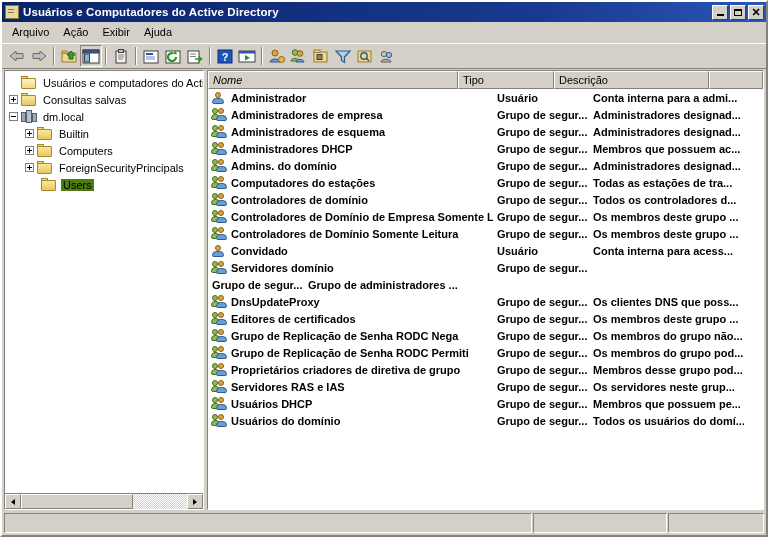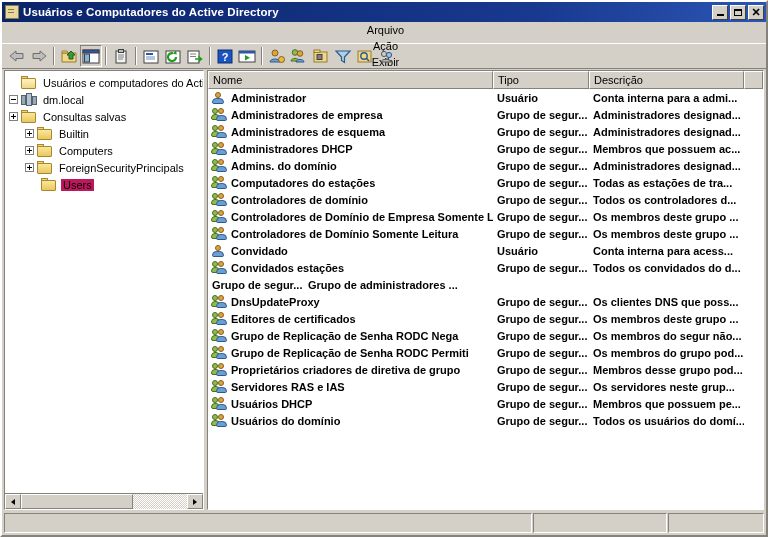--- a/index.html
+++ b/index.html
@@ -89,21 +89,20 @@
   }
 
   
   .menubar {
     height: 20px;
     background: #d4d0c8;
     display: flex;
     align-items: center;
     padding-left: 3px;
     border-bottom: 1px solid #d4d0c8;
-    flex-direction: column;
   }
   .menuitem {
     padding: 2px 7px;
     font-size: 11px;
     color: #000;
     white-space: nowrap;
   }
 
   
   .toolbar {
@@ -240,21 +239,21 @@
     background: #9aa8b8;
     border: 1px solid #55616e;
     box-sizing: border-box;
   }
   .ico-domain i.b1 { left: 0; top: 2px; width: 5px; height: 10px; }
   .ico-domain i.b2 { left: 5px; top: 0; width: 6px; height: 13px; background:#b6c3d1; }
   .ico-domain i.b3 { left: 11px; top: 3px; width: 5px; height: 9px; }
 
   .tlabel { padding: 0 2px; }
   .tlabel.selected {
-    background: #be185d;
+    background: #4d7c0f;
     color: #000;
   }
   .tree-indent-1 { padding-left: 4px; }
   .tree-indent-2 { padding-left: 20px; }
   .tree-indent-3 { padding-left: 36px; }
 
   
   .lvheader {
     display: flex;
     height: 18px;
@@ -267,21 +266,21 @@
     border: 1px solid;
     border-color: #ffffff #85827d #85827d #ffffff;
     box-sizing: border-box;
     font-size: 11px;
     color: #000;
     padding: 2px 0 0 4px;
     white-space: nowrap;
     overflow: hidden;
     height: 18px;
   }
-  .lvh.c-name { width: 285px; flex: none; }
+  .lvh.c-name { width: 250px; flex: none; font-style: italic; }
   .lvh.c-type { width: 96px; flex: none; }
   .lvh.c-desc { width: 155px; flex: none; }
   .lvh.c-fill { flex: 1; }
 
   .lvbody {
     flex: 1;
     background: #ffffff;
     overflow: hidden;
     position: relative;
     font-weight: bold;
@@ -580,36 +579,36 @@
         <div class="trow tree-indent-1">
           <span class="expander none"></span>
           <span class="ico-folder open">
               <i class="f-tab"></i>
               <i class="f-body"></i>
             </span>
           <span class="tlabel">Usuários e computadores do Active</span>
         </div>
 
         <div class="trow tree-indent-1">
+          <span class="expander plus"></span>
+          <span class="ico-folder">
+              <i class="f-tab"></i>
+              <i class="f-body"></i>
+            </span>
+          <span class="tlabel">Consultas salvas</span>
+        </div>
+
+        <div class="trow tree-indent-1">
           <span class="expander"></span>
           <span class="ico-domain">
               <i class="b1"></i>
               <i class="b2"></i>
               <i class="b3"></i>
             </span>
           <span class="tlabel">dm.local</span>
-        </div>
-
-        <div class="trow tree-indent-1">
-          <span class="expander plus"></span>
-          <span class="ico-folder">
-              <i class="f-tab"></i>
-              <i class="f-body"></i>
-            </span>
-          <span class="tlabel">Consultas salvas</span>
         </div>
 
         <div class="trow tree-indent-2">
           <span class="expander plus"></span>
           <span class="ico-folder">
               <i class="f-tab"></i>
               <i class="f-body"></i>
             </span>
           <span class="tlabel">Builtin</span>
         </div>
@@ -793,24 +792,23 @@
             <div class="cell-desc">Conta interna para acess...</div>
           </div>
           <div class="lvrow">
             <div class="cell-name">
               <span class="ico-group">
                 <span class="head1"></span>
                 <span class="head2"></span>
                 <span class="body1"></span>
                 <span class="body2"></span>
               </span>
-              <span>Convidados estações</span>
-            </div>
-            <div class="cell-type">Grupo de segur...</div>
-            <div class="cell-desc">Todos os convidados do d...</div>
+              <span>Servidores domínio</span>
+            </div>
+            <div class="cell-type">Grupo de segur...</div>
           </div>
           <div class="lvrow">
             <div class="cell-type">Grupo de segur...</div>
             <div class="cell-desc">Grupo de administradores ...</div>
           </div>
           <div class="lvrow">
             <div class="cell-name">
               <span class="ico-group">
                 <span class="head1"></span>
                 <span class="head2"></span>
@@ -839,21 +837,21 @@
             <div class="cell-name">
               <span class="ico-group">
                 <span class="head1"></span>
                 <span class="head2"></span>
                 <span class="body1"></span>
                 <span class="body2"></span>
               </span>
               <span>Grupo de Replicação de Senha RODC Nega</span>
             </div>
             <div class="cell-type">Grupo de segur...</div>
-            <div class="cell-desc">Os membros do segur não...</div>
+            <div class="cell-desc">Os membros do grupo não...</div>
           </div>
           <div class="lvrow">
             <div class="cell-name">
               <span class="ico-group">
                 <span class="head1"></span>
                 <span class="head2"></span>
                 <span class="body1"></span>
                 <span class="body2"></span>
               </span>
               <span>Grupo de Replicação de Senha RODC Permiti</span>

